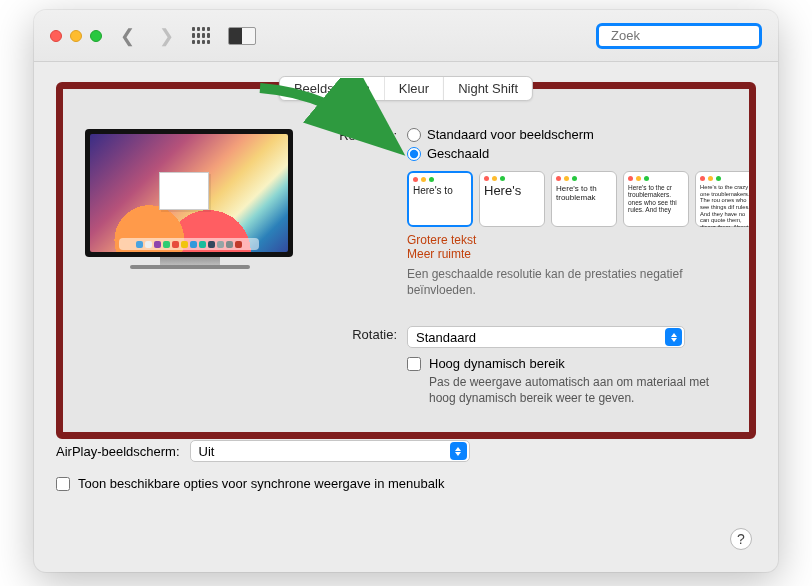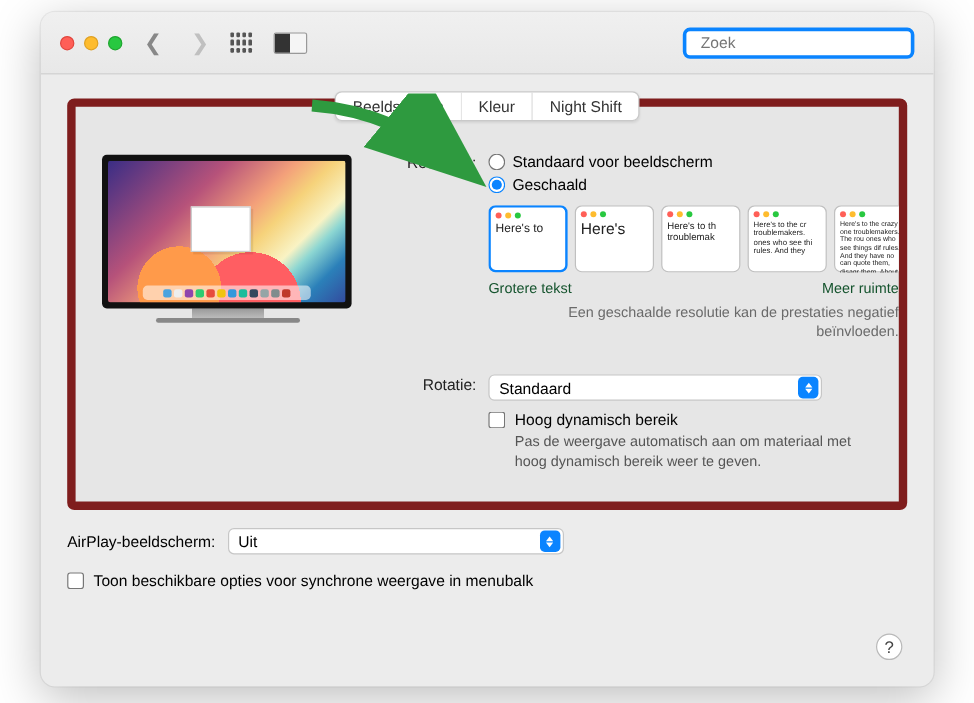--- a/index.html
+++ b/index.html
@@ -33,21 +33,21 @@
     width:18px; height:18px;
     display:grid; grid-template-columns:repeat(4,1fr); grid-template-rows:repeat(3,1fr); gap:2px;
   }
   .apps-icon span { background:#555; border-radius:1px; }
   .monitor-icon {
     width:28px; height:18px; border:1px solid #999; border-radius:2px; position:relative;
     background:linear-gradient(to right,#333 0 50%,#f5f5f5 50% 100%);
   }
   .spacer { flex:1; }
   .search {
-    width:193px; height:26px; border-radius:6px; border:3px solid #0a84ff;
+    width:166px; height:26px; border-radius:6px; border:3px solid #0a84ff;
     background:#fff; display:flex; align-items:center; gap:6px; padding:0 6px;
   }
   .search svg { width:13px; height:13px; opacity:.5; }
   .search input { border:none; outline:none; font-size:13px; color:#777; background:transparent; flex:1; }
   .content {
     position:absolute; left:22px; right:22px; top:72px;
     background:#e6e6e6;
     border:7px solid #7f1d1d;
     border-radius:6px;
     padding: 28px 22px 16px 22px;
@@ -109,22 +109,22 @@
   }
   .thumb.sel { border:2px solid #0a84ff; }
   .thumb .dots { display:flex; gap:3px; margin-bottom:3px;}
   .thumb .dots i { width:5px; height:5px; border-radius:50%;}
   .thumb .txt { line-height:1.15; color:#222; overflow:hidden;}
   .t1 .txt{font-size:13px;}
   .t2 .txt{font-size:10px;}
   .t3 .txt{font-size:8px;}
   .t4 .txt{font-size:6.5px;}
   .t5 .txt{font-size:5.8px;}
-  .scale-labels { display:flex; justify-content:space-between; font-size:12px; color:#14532d; width:342px; margin-bottom:6px;}
-  .note { font-size:12px; color:#6a6a6a; text-align:right; width:342px; margin:4px 0 18px 0; line-height:1.3;}
+  .scale-labels { display:flex; justify-content:space-between; font-size:12px; color:#c2410c; width:342px; margin-bottom:6px;flex-direction:column;}
+  .note { font-size:12px; color:#6a6a6a; text-align:left; width:342px; margin:4px 0 18px 0; line-height:1.3;}
   .select {
     width:278px; height:22px; background:#fff; border:1px solid #c6c6c6;
     border-radius:5px; display:flex; align-items:center; justify-content:space-between;
     padding:0 2px 0 8px; font-size:13px;
   }
   .sel-knob {
     width:17px; height:18px; background:#0a84ff; border-radius:4px;
     display:flex; flex-direction:column; align-items:center; justify-content:center;
     gap:0;
   }

